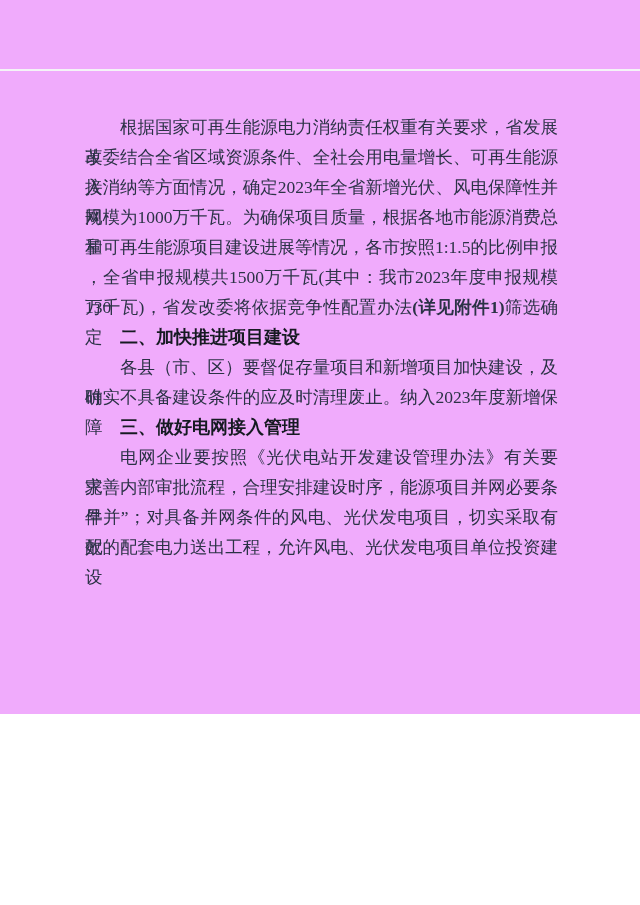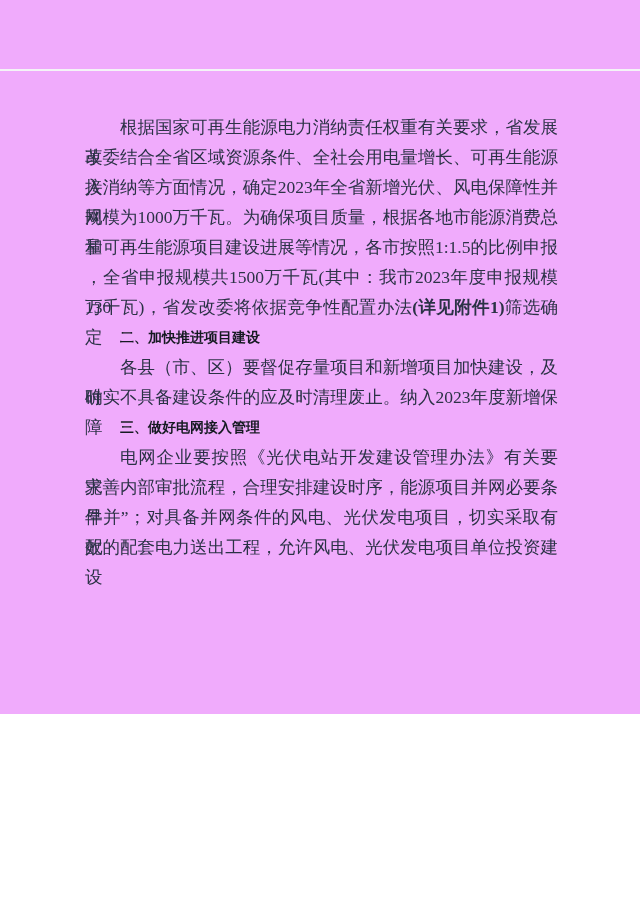--- a/index.html
+++ b/index.html
@@ -40,21 +40,21 @@
   .line.justify {
     text-align: justify;
     text-align-last: justify;
   }
   .line.indent {
     text-indent: 35px;
   }
   .line.heading {
     font-family: "Liberation Sans", "DejaVu Sans", sans-serif;
     font-weight: 700;
-    font-size: 14px;
+    font-size: 18px;
     color: #161a22;
   }
   .bold {
     font-weight: 700;
     margin-top: 8px;
   }
   .page-number {
     position: absolute;
     left: 82px;
     top: 843px;

